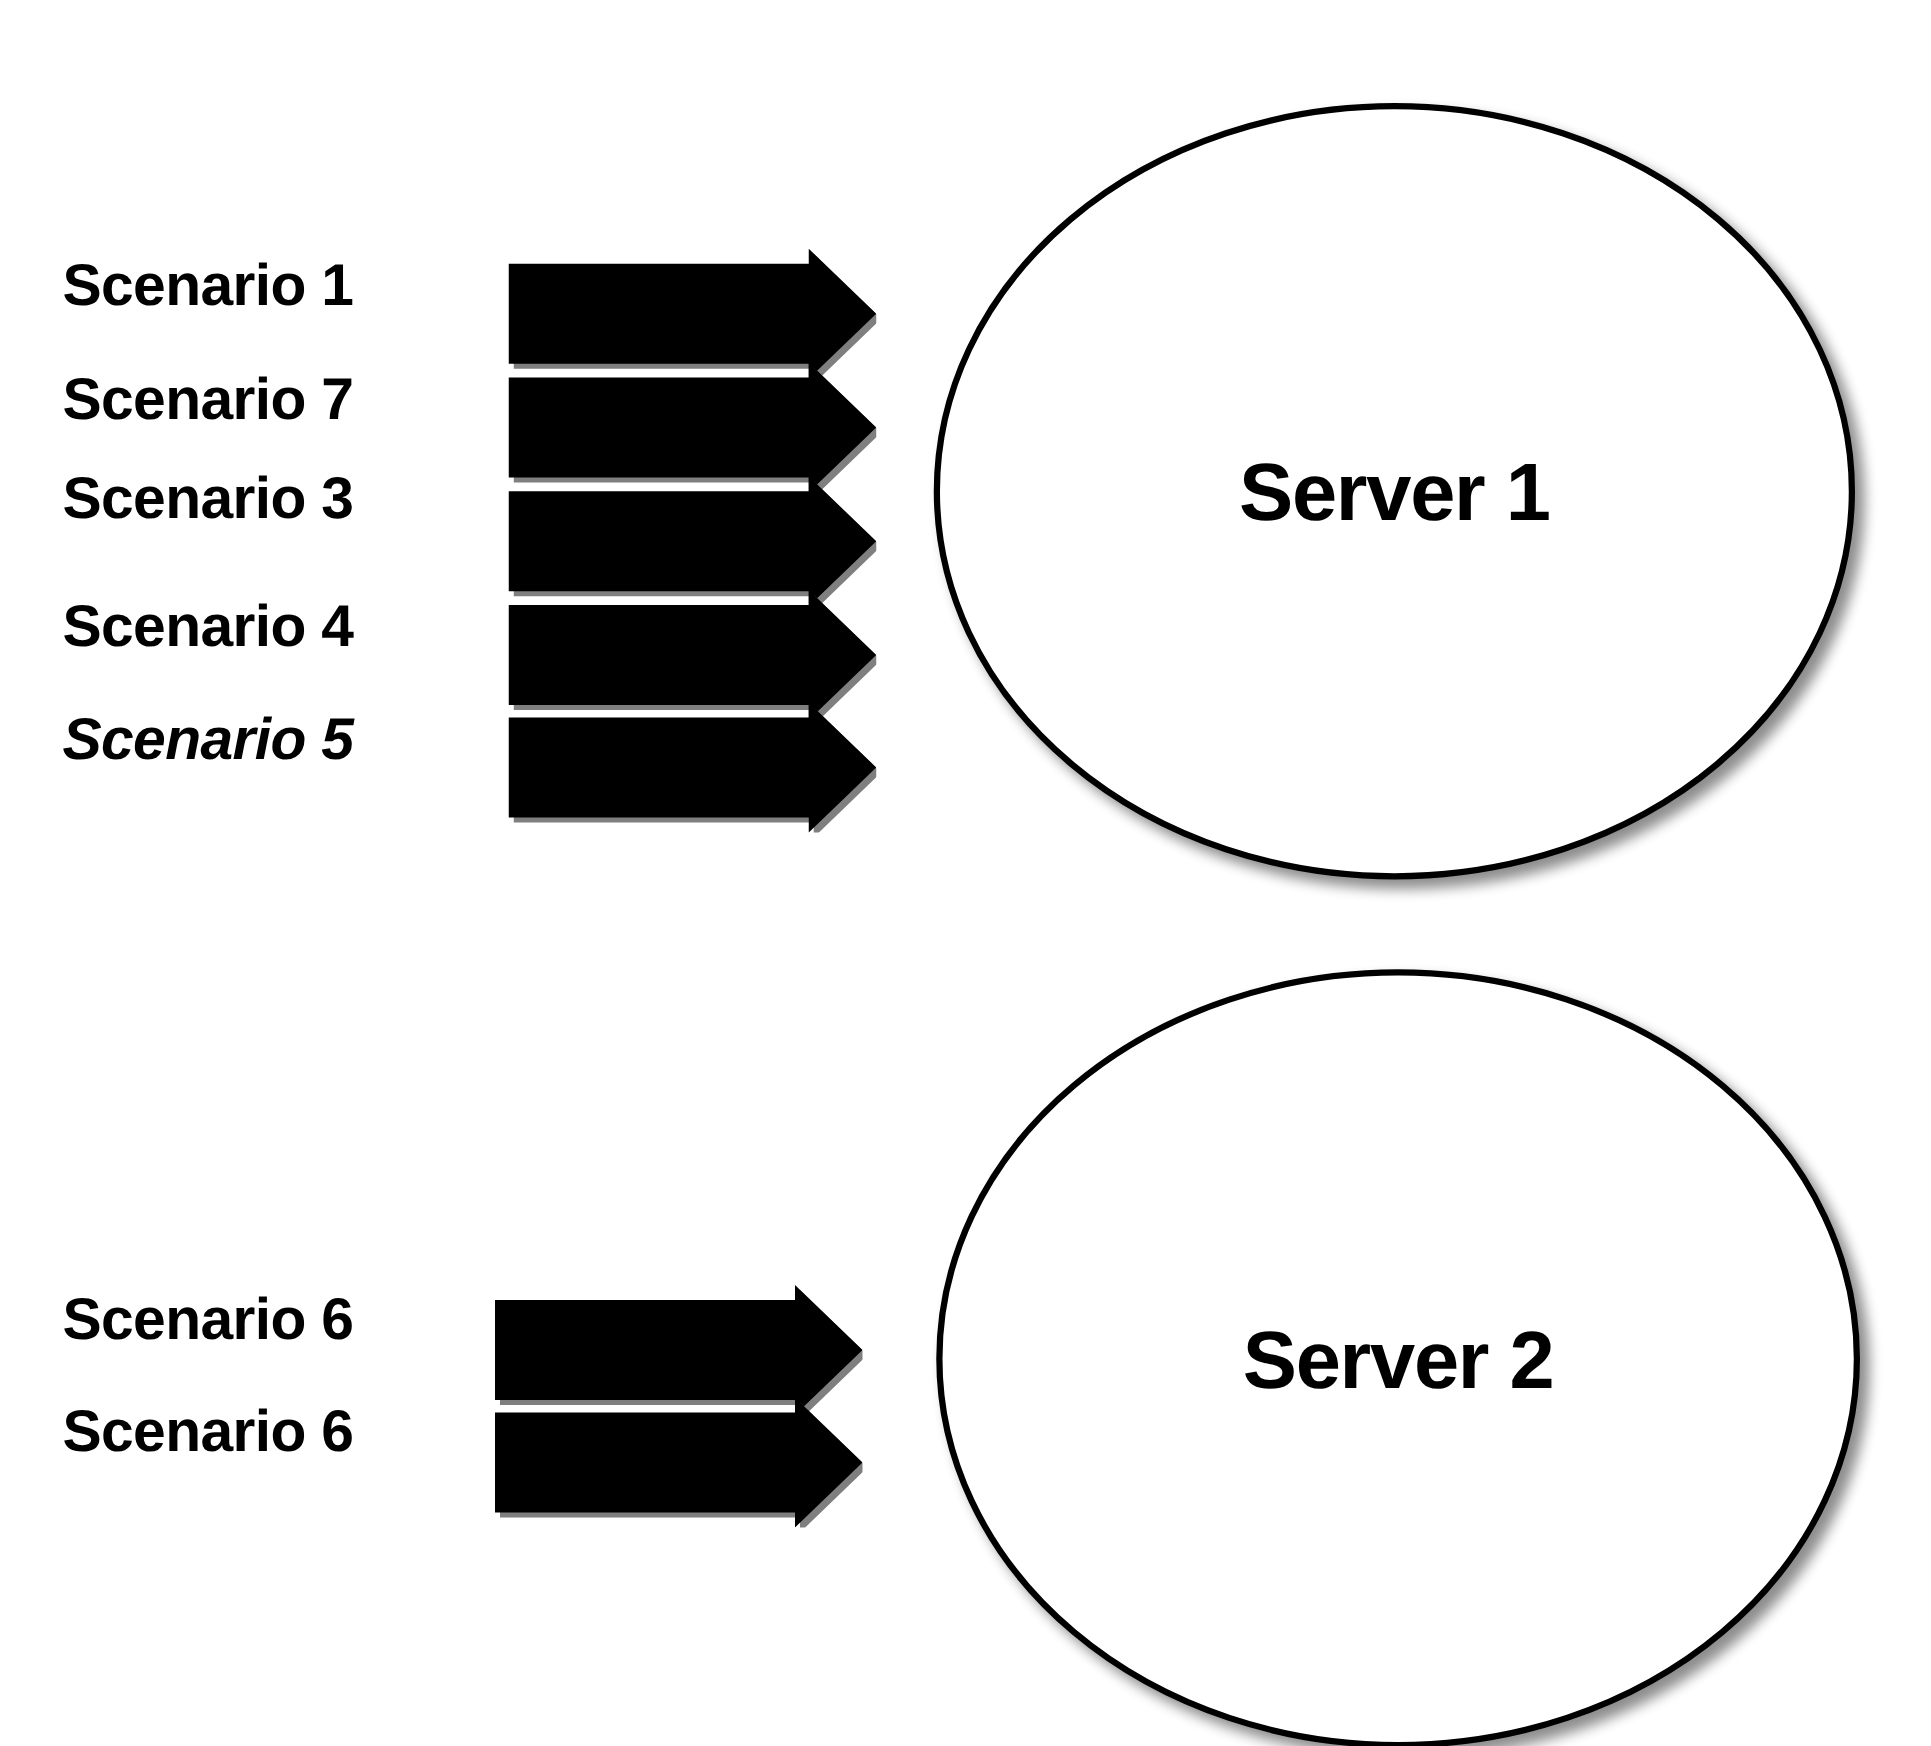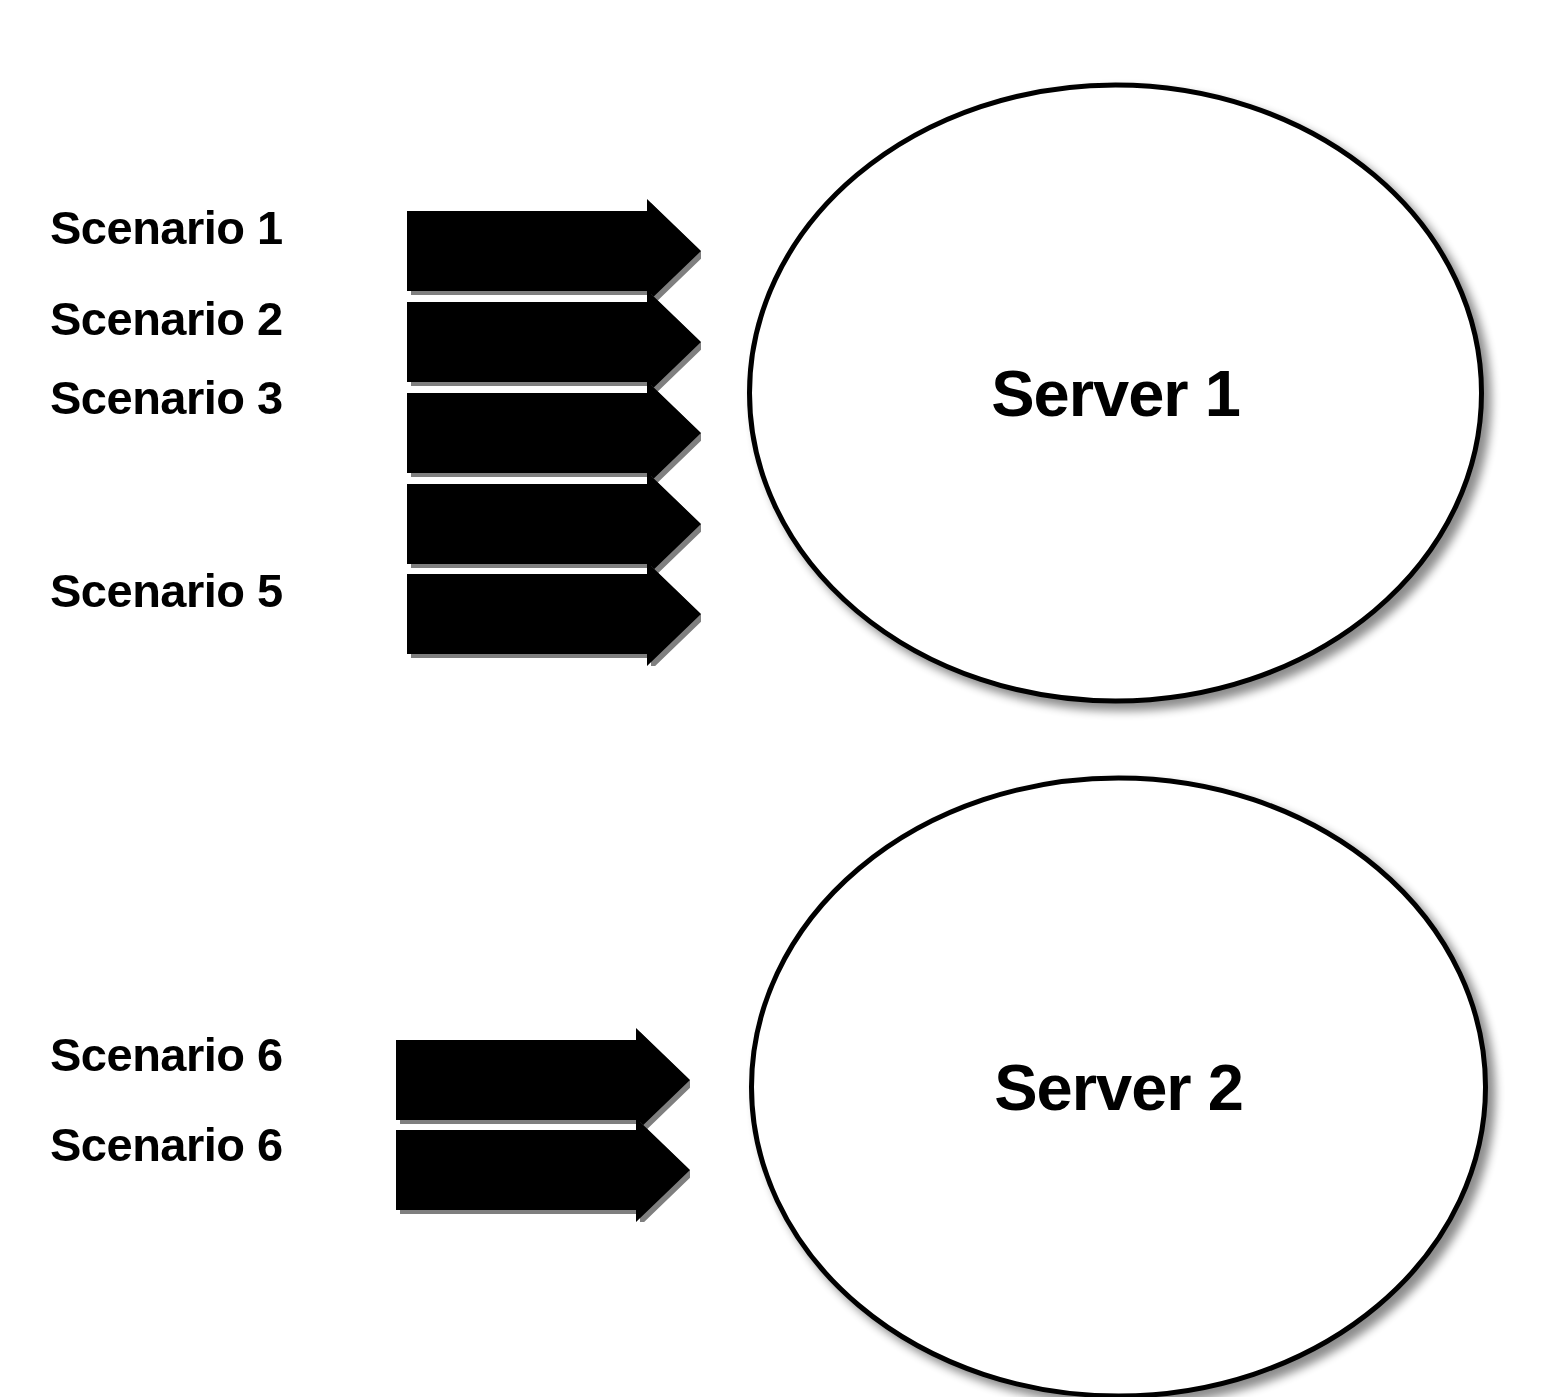--- a/index.html
+++ b/index.html
@@ -68,44 +68,45 @@
 <div id="canvas">
 
   <div class="scenario-label" style="left:50px; top:172px;">Scenario 1</div>
   <div class="arrow" style="left:401px; top:167px;">
     <svg width="300" height="104" viewBox="0 0 300 104" xmlns="http://www.w3.org/2000/svg">
       <path d="M6 12 L246 12 L246 0 L300 52 L246 104 L246 92 L6 92 Z" fill="#7f7f7f" transform="translate(4,4)"></path>
       <path d="M6 12 L246 12 L246 0 L300 52 L246 104 L246 92 L6 92 Z" fill="#000000"></path>
     </svg>
   </div>
 
-  <div class="scenario-label" style="left:50px; top:263px;">Scenario 2</div>
+  <div class="scenario-label" style="left:50px; top:263px;">Scenario 7</div>
   <div class="arrow" style="left:401px; top:258px;">
     <svg width="300" height="104" viewBox="0 0 300 104" xmlns="http://www.w3.org/2000/svg">
       <path d="M6 12 L246 12 L246 0 L300 52 L246 104 L246 92 L6 92 Z" fill="#7f7f7f" transform="translate(4,4)"></path>
       <path d="M6 12 L246 12 L246 0 L300 52 L246 104 L246 92 L6 92 Z" fill="#000000"></path>
     </svg>
   </div>
 
   <div class="scenario-label" style="left:50px; top:342px;">Scenario 3</div>
   <div class="arrow" style="left:401px; top:349px;">
     <svg width="300" height="104" viewBox="0 0 300 104" xmlns="http://www.w3.org/2000/svg">
       <path d="M6 12 L246 12 L246 0 L300 52 L246 104 L246 92 L6 92 Z" fill="#7f7f7f" transform="translate(4,4)"></path>
       <path d="M6 12 L246 12 L246 0 L300 52 L246 104 L246 92 L6 92 Z" fill="#000000"></path>
     </svg>
   </div>
 
+  <div class="scenario-label" style="left:50px; top:445px;">Scenario 4</div>
   <div class="arrow" style="left:401px; top:440px;">
     <svg width="300" height="104" viewBox="0 0 300 104" xmlns="http://www.w3.org/2000/svg">
       <path d="M6 12 L246 12 L246 0 L300 52 L246 104 L246 92 L6 92 Z" fill="#7f7f7f" transform="translate(4,4)"></path>
       <path d="M6 12 L246 12 L246 0 L300 52 L246 104 L246 92 L6 92 Z" fill="#000000"></path>
     </svg>
   </div>
 
-  <div class="scenario-label" style="left:50px; top:535px;">Scenario 5</div>
+  <div class="scenario-label" style="left:50px; top:535px;font-style:italic;">Scenario 5</div>
   <div class="arrow" style="left:401px; top:530px;">
     <svg width="300" height="104" viewBox="0 0 300 104" xmlns="http://www.w3.org/2000/svg">
       <path d="M6 12 L246 12 L246 0 L300 52 L246 104 L246 92 L6 92 Z" fill="#7f7f7f" transform="translate(4,4)"></path>
       <path d="M6 12 L246 12 L246 0 L300 52 L246 104 L246 92 L6 92 Z" fill="#000000"></path>
     </svg>
   </div>
 
   <div class="server-node" style="left:746px; top:50px; width:739px; height:622px;">
     <svg width="739" height="622" viewBox="0 0 739 622" xmlns="http://www.w3.org/2000/svg">
       <defs>

